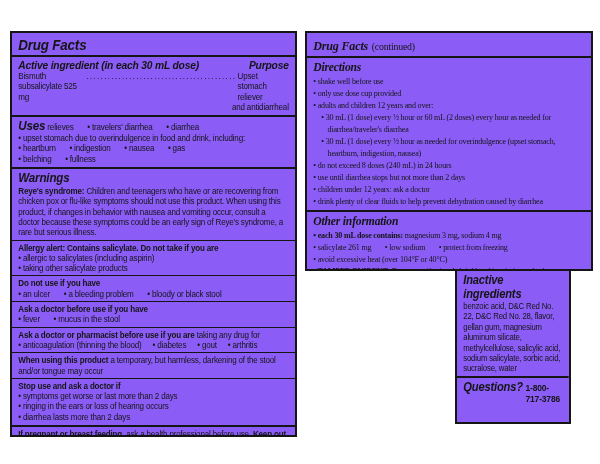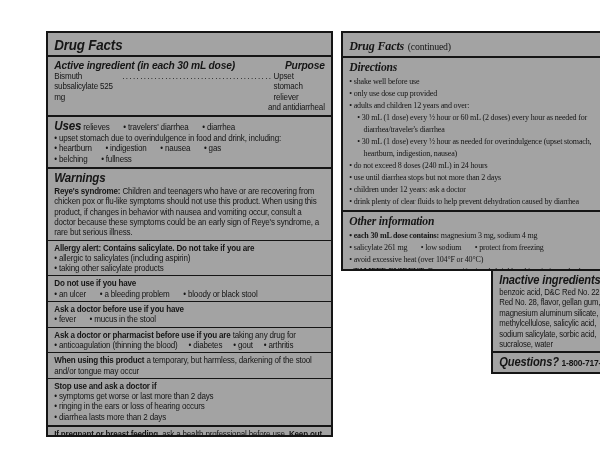--- a/index.html
+++ b/index.html
@@ -2,26 +2,26 @@
 <html><head>
 <meta charset="utf-8">
 <style>
   html,body { margin:0; padding:0; }
   body {
     width:600px; height:464px; background:#ffffff; position:relative;
     font-family:"Liberation Sans", sans-serif; color:#151515;
     -webkit-font-smoothing:antialiased;
   }
   .panel {
-    position:absolute; background:#a3a3a3; border:2px solid #151515;
-    box-sizing:border-box; overflow:hidden;margin-left:36px;
+    position:absolute; background:#8b5cf6; border:2px solid #151515;
+    box-sizing:border-box; overflow:hidden;
   }
   #left-panel  { left:10px;  top:31px;  width:287px; height:406px; padding:3px 0 2px; }
   #right-panel { left:305px; top:31px;  width:288px; height:240px; padding:3px 0 2px;font-family:Liberation Serif, serif; }
-  #inactive-panel { left:455px; top:269px; width:138px; padding:2px 0 3px; }
+  #inactive-panel { left:455px; top:269px; width:116px; padding:2px 0 18px; }
 
   
   .cw { width:112%; transform:scaleX(0.8929); transform-origin:0 0; }
 
   .pad { padding:0 7px; }
   .tx  { font-size:9px; letter-spacing:-0.2px; line-height:10.3px; }
   #right-panel .tx { line-height:12px; }
   #inactive-panel .tx { font-size:8.7px; line-height:10.4px; }
 
   .ttl { font-style:italic; font-weight:bold; font-size:15px; line-height:17px; letter-spacing:-0.2px; }

